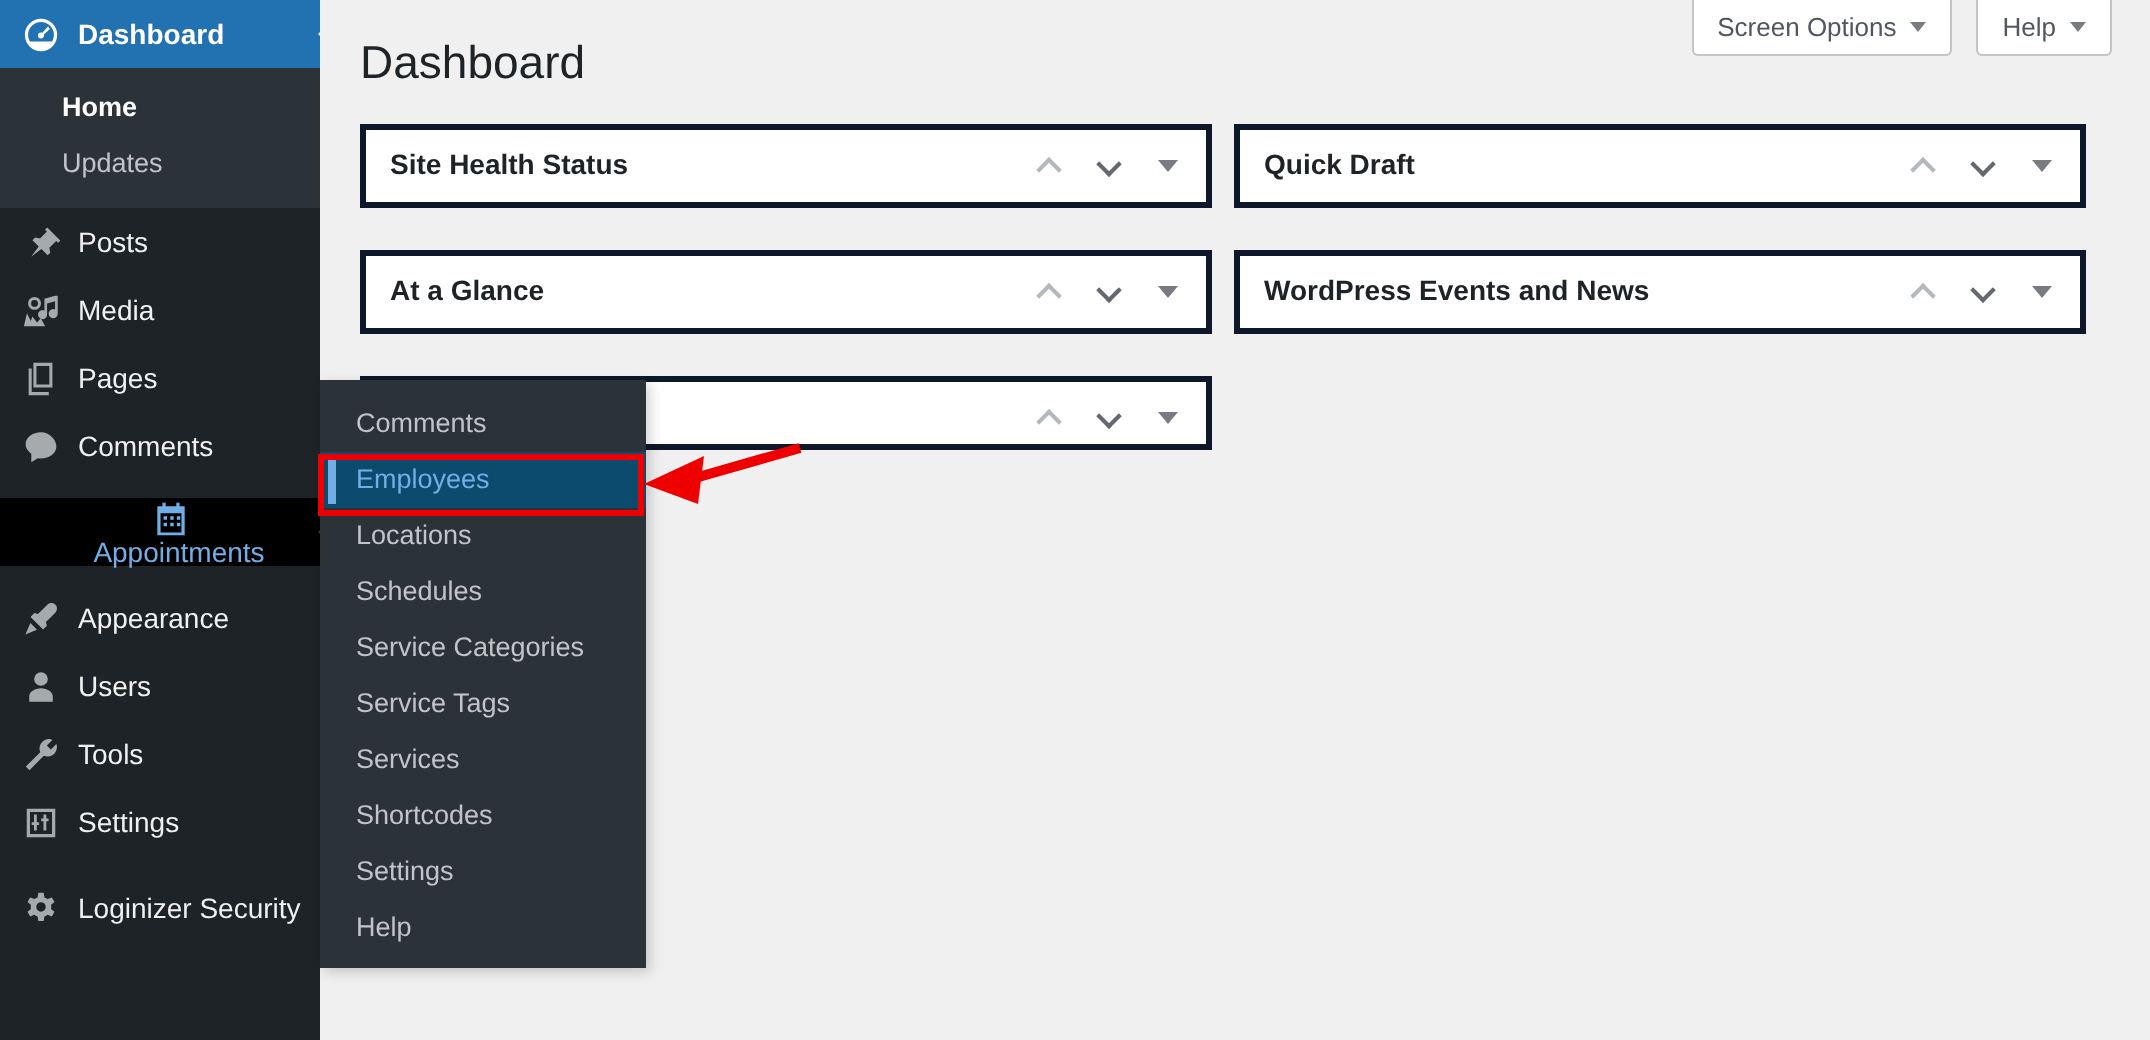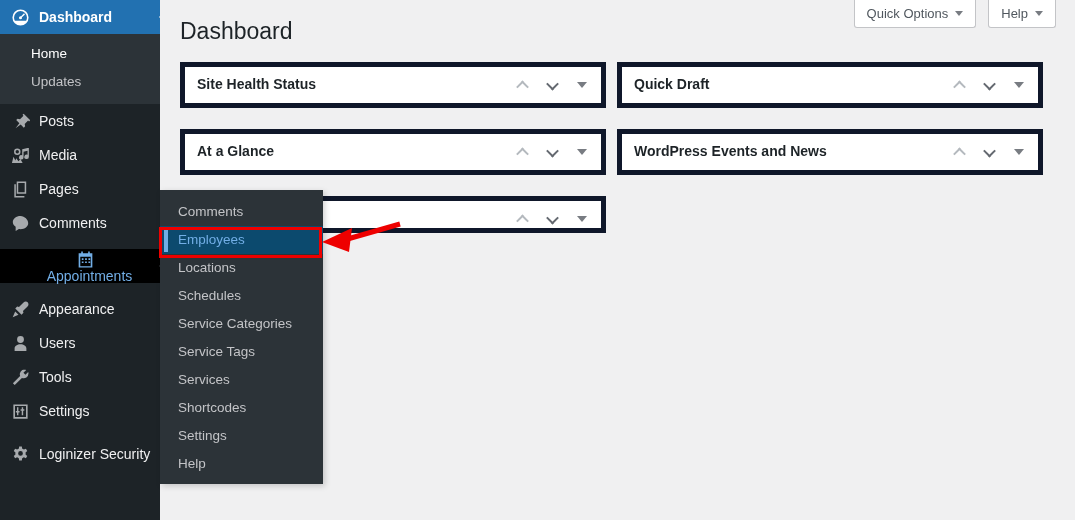--- a/index.html
+++ b/index.html
@@ -101,21 +101,21 @@
     display: block;
     padding: 5px 0 5px 31px;
     font-size: 13.5px;
     color: #c3c4c7;
     text-decoration: none;
     line-height: 18px;
     cursor: pointer;
   }
   .submenu-inline a.current {
     color: #fff;
-    font-weight: 400;
+    font-weight: 700;
   }
 
   .menu-sep { height: 9px; }
 
   
   #flyout {
     position: absolute;
     left: 160px;
     top: 190px;
     width: 163px;
@@ -221,21 +221,21 @@
   .col {
     position: absolute;
     top: 62px;
     width: 426px;
   }
   #col-left  { left: 20px; }
   #col-right { left: 457px; }
 
   .postbox {
     background: #fff;
-    border: 5px solid #0f172a;
+    border: 3px solid #0f172a;
     margin-bottom: 21px;
   }
   .postbox-header {
     display: flex;
     align-items: center;
     height: 36px;
     padding-left: 12px;
     padding-right: 4px;
   }
   .postbox-header h2 {
@@ -280,21 +280,21 @@
 </style>
 </head>
 <body>
 
 <div id="app">
 
   <div id="wpbody">
 
     <div id="screen-meta-links">
       <div class="meta-btn">
-        <span>Quick Options</span>
+        <span>Screen Options</span>
         <span class="caret"></span>
       </div>
       <div class="meta-btn">
         <span>Help</span>
         <span class="caret"></span>
       </div>
     </div>
 
     <h1 id="page-title">Dashboard</h1>
 

